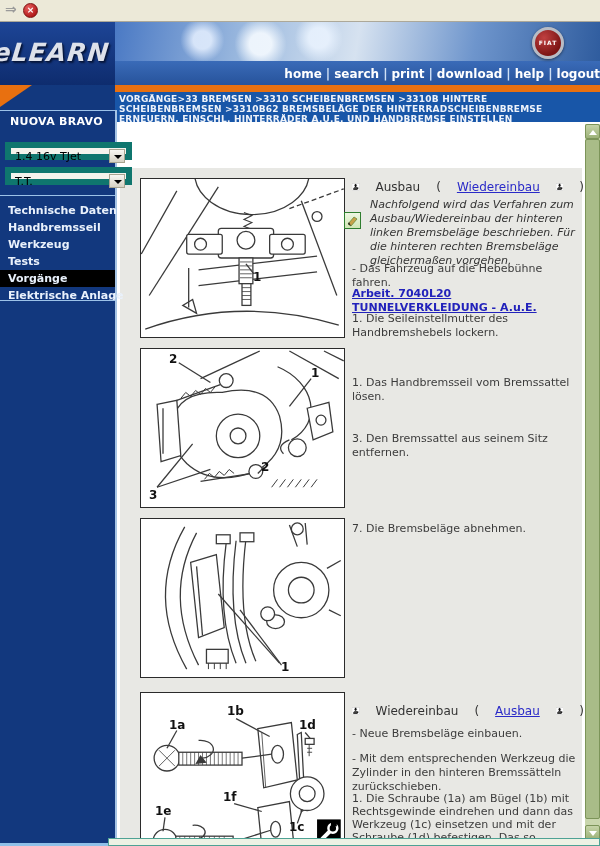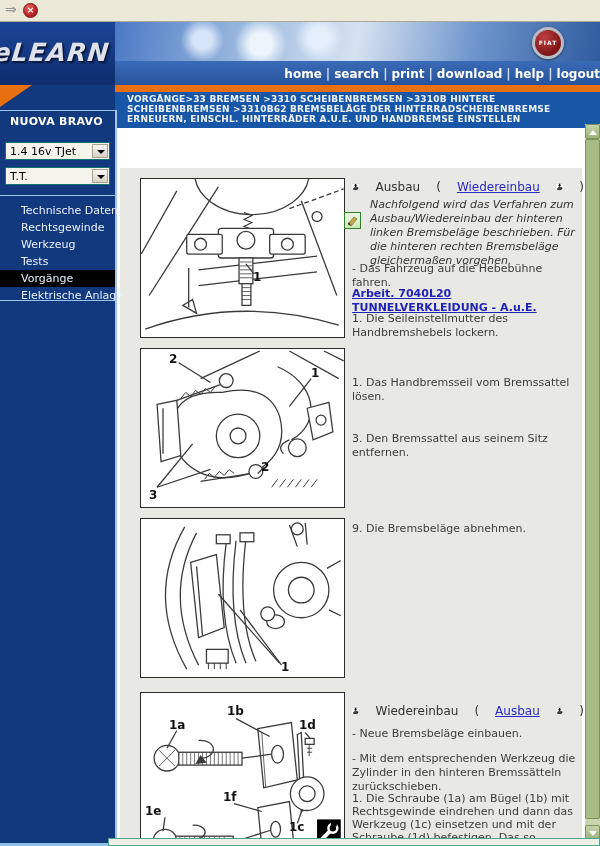--- a/index.html
+++ b/index.html
@@ -34,41 +34,41 @@
     line-height:23px; white-space:nowrap; }
   .nav-row a { color:#fff; font-size:12px; font-weight:bold; text-decoration:none; cursor:pointer; }
   .nav-sep { color:#cfe0f5; font-size:12px; font-weight:bold; margin:0 4px; }
   .fiat-logo { position:absolute; right:36px; top:5px; width:32px; height:32px; border-radius:50%;
     background:radial-gradient(circle at 35% 30%, #C04040, #7D1515 70%);
     border:3px solid #B9BCC4; box-shadow:0 1px 3px rgba(0,0,0,.5);
     color:#fff; font-size:6px; font-weight:bold; letter-spacing:1px;
     text-align:center; line-height:26px; }
   
   .orange-bar { position:absolute; left:0; top:85px; width:600px; height:7px; background:#E87010; }
-  .breadcrumb { position:absolute; left:115px; top:92px; width:485px; height:36px;
+  .breadcrumb { position:absolute; left:115px; top:92px; width:485px; height:30px;
     background:#1856A8; color:#EDF2FA; font-size:9px; font-weight:bold; line-height:10px;
-    padding:2px 10px 0 12px; letter-spacing:.2px; text-transform:uppercase; }
+    padding:2px 10px 0 4px; letter-spacing:.2px; text-transform:uppercase; }
   
   .sidebar { position:absolute; left:0; top:85px; width:115px; height:761px; background:#12387E; z-index:2; }
   .sidebar-corner { position:absolute; left:0; top:0; width:0; height:0;
     border-top:22px solid #E87010; border-right:32px solid transparent; }
   .sidebar-topline { position:absolute; left:0; top:25px; width:115px; height:1px; background:#9CC2E8; }
   .model-name { position:absolute; left:10px; top:30px; color:#fff; font-size:11px; font-weight:bold; letter-spacing:.3px; }
-  .dd { position:absolute; left:5px; width:105px; height:18px; background:#F4F3EC;
-    border:1px solid #0f766e; cursor:pointer; }
+  .dd { position:absolute; left:5px; width:127px; height:18px; background:#F4F3EC;
+    border:6px solid #0f766e; cursor:pointer; }
   .dd-value { position:absolute; left:4px; top:2px; font-size:11px; color:#000; white-space:nowrap; }
   .dd-btn { position:absolute; right:1px; top:1px; width:16px; height:14px;
     background:linear-gradient(#F8F7F2,#D6D2C4); border:1px solid #A8A490; }
   .dd-btn:after { content:""; position:absolute; left:4px; top:5px; width:0; height:0;
     border-left:4px solid transparent; border-right:4px solid transparent; border-top:4px solid #000; }
   .dd1 { top:57px; } .dd2 { top:82px; }
   .sep-line { position:absolute; left:0; width:115px; height:1px; background:#9CC2E8; }
   .menu { position:absolute; left:0; top:117px; width:115px; }
-  .menu-item { height:17px; line-height:17px; padding-left:21px; color:#E9F1FC;
-    font-size:11px; font-weight:normal; cursor:pointer; white-space:nowrap; }
+  .menu-item { height:17px; line-height:17px; padding-left:8px; color:#E9F1FC;
+    font-size:11px; font-weight:bold; cursor:pointer; white-space:nowrap; }
   .menu-item.selected { background:#000000; }
   .sidebar-bottomline { position:absolute; left:0; top:758px; width:115px; height:3px; background:#8FC0E8; }
   .divider { position:absolute; left:115px; top:110px; width:2px; height:736px; background:#A6C4E4; z-index:1; }
   
   .content-panel { position:absolute; left:120px; top:168px; width:462px; height:670px; background:#E8E8E4; }
   .fig { position:absolute; left:140px; width:205px; height:160px; background:#fff;
     border:1px solid #2b2b2b; z-index:1; }
   .fig svg { display:block; width:100%; height:100%; }
   .fig-label { position:absolute; font-size:12px; font-weight:bold; color:#111; line-height:12px; }
   .fig1 { top:178px; } .fig2 { top:348px; } .fig3 { top:518px; } .fig4 { top:692px; }
@@ -130,21 +130,21 @@
       <span class="dd-btn"></span>
     </div>
     <div class="dd dd2">
       <span class="dd-value">T.T.</span>
       <span class="dd-btn"></span>
     </div>
 
     <div class="sep-line" style="top:110px;"></div>
     <div class="menu">
       <div class="menu-item">Technische Daten</div>
-      <div class="menu-item">Rechtsgewinde</div>
+      <div class="menu-item">Handbremsseil</div>
       <div class="menu-item">Werkzeug</div>
       <div class="menu-item">Tests</div>
       <div class="menu-item selected">Vorgänge</div>
       <div class="menu-item">Elektrische Anlage</div>
     </div>
     <div class="sep-line" style="top:215px;"></div>
     <div class="sidebar-bottomline"></div>
   </div>
 
   <div class="content-panel"></div>
@@ -281,21 +281,21 @@
         <rect x="178" y="128" width="24" height="24" fill="#000"></rect>
         <path d="M183,148 l8,-8" stroke="#fff" stroke-width="4" fill="none"></path>
         <circle cx="194" cy="137" r="4.5" stroke="#fff" stroke-width="2.5" fill="none"></circle>
         <rect x="192" y="130" width="6" height="5" fill="#000"></rect>
       </g>
     </svg>
     <span class="fig-label" style="left:28px; top:26px;">1a</span>
     <span class="fig-label" style="left:86px; top:12px;">1b</span>
     <span class="fig-label" style="left:158px; top:26px;">1d</span>
     <span class="fig-label" style="left:148px; top:128px;">1c</span>
-    <span class="fig-label" style="left:4px; top:112px;">1e</span>
+    <span class="fig-label" style="left:14px; top:112px;">1e</span>
     <span class="fig-label" style="left:82px; top:98px;">1f</span>
   </div>
 
   <div class="tb proc-header" style="top:176px;">
     <svg width="24" height="22" viewBox="0 0 24 22">
       <rect x="0" y="0" width="24" height="22" fill="#fff" stroke="#bbb" stroke-width="1"></rect>
       <polygon points="9,11 9,6 6,6 11.5,1 17,6 14,6 14,11" fill="#111"></polygon>
       <polygon points="4,15 16,15 16,20 4,20" fill="#111"></polygon>
       <polygon points="4,15 8,12 20,12 16,15" fill="#111"></polygon>
       <polygon points="16,15 20,12 20,17 16,20" fill="#111"></polygon>
@@ -327,21 +327,21 @@
 
   <div class="tb" style="top:287px;">
     <a class="op-link">Arbeit. 7040L20 TUNNELVERKLEIDUNG - A.u.E.</a>
   </div>
 
   <div class="tb" style="top:312px;">1. Die Seileinstellmutter des Handbremshebels lockern.</div>
 
 
   <div class="tb" style="top:376px;">1. Das Handbremsseil vom Bremssattel lösen.</div>
   <div class="tb" style="top:432px;">3. Den Bremssattel aus seinem Sitz entfernen.</div>
-  <div class="tb" style="top:522px;">9. Die Bremsbeläge abnehmen.</div>
+  <div class="tb" style="top:522px;">7. Die Bremsbeläge abnehmen.</div>
 
   <div class="tb proc-header" style="top:700px;">
     <svg width="24" height="22" viewBox="0 0 24 22">
       <rect x="0" y="0" width="24" height="22" fill="#fff" stroke="#bbb" stroke-width="1"></rect>
       <polygon points="9,1 14,1 14,6 17,6 11.5,11 6,6 9,6" fill="#111"></polygon>
       <polygon points="4,15 16,15 16,20 4,20" fill="#111"></polygon>
       <polygon points="4,15 8,12 20,12 16,15" fill="#111"></polygon>
       <polygon points="16,15 20,12 20,17 16,20" fill="#111"></polygon>
     </svg>
     <span>Wiedereinbau</span>

